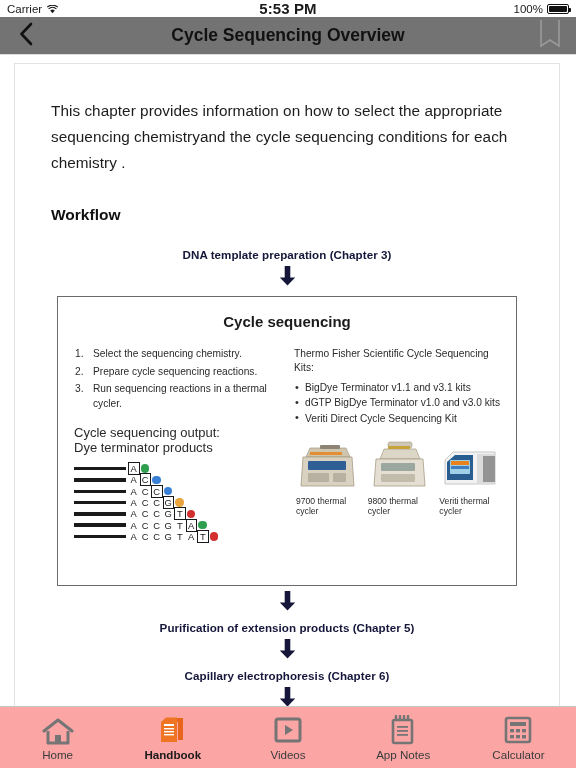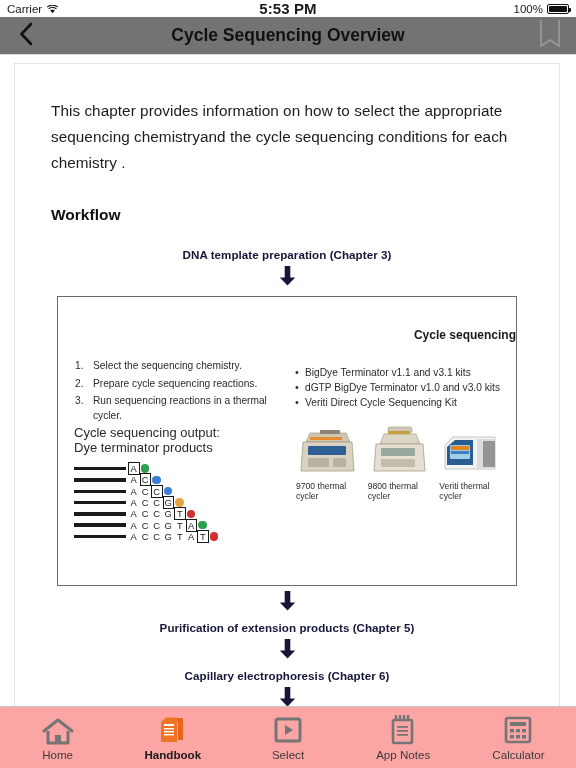--- a/index.html
+++ b/index.html
@@ -57,21 +57,21 @@
   
   .flow { margin-top:24px; text-align:center; }
   .flow-label { font-size:11.6px; font-weight:bold; color:#15163a; letter-spacing:.05px; }
   .arrow-down { display:block; margin:5px auto 6px; }
 
   
   .diagram-box {
     position:relative; margin:6px auto 0; width:460px; height:290px;
     border:1.5px solid #6b6b6b; background:#fff;
   }
-  .dg-title { text-align:right; font-size:12px; font-weight:bold; color:#1a1a1a; margin-top:31px; }
+  .dg-title { text-align:center; font-size:15px; font-weight:bold; color:#1a1a1a; margin-top:16px; }
   .dg-cols { display:flex; margin-top:17px; }
   .dg-left { width:228px; padding-left:16px; }
   .dg-right { width:216px; padding-left:8px; }
 
   ol.steps { list-style:none; counter-reset:s; }
   ol.steps li {
     counter-increment:s; position:relative; padding-left:19px;
     font-size:10.2px; line-height:14.6px; color:#2a2a2a; margin-bottom:3px;
   }
   ol.steps li::before { content:counter(s) "."; position:absolute; left:1px; top:0; }
@@ -176,20 +176,21 @@
           <div class="dg-cols">
             <div class="dg-left">
               <ol class="steps">
                 <li>Select the sequencing chemistry.</li>
                 <li>Prepare cycle sequencing reactions.</li>
                 <li>Run sequencing reactions in a thermal cycler.</li>
               </ol>
             </div>
 
             <div class="dg-right">
+              <div class="kits-intro">Thermo Fisher Scientific Cycle Sequencing Kits:</div>
               <ul class="kits">
                 <li>BigDye Terminator v1.1 and v3.1 kits</li>
                 <li>dGTP BigDye Terminator v1.0 and v3.0 kits</li>
                 <li>Veriti Direct Cycle Sequencing Kit</li>
               </ul>
 
               <div class="cyclers">
 
                 <div class="cycler">
                   <div class="cycler-img">
@@ -354,21 +355,21 @@
       <div class="tab-label">Handbook</div>
     </div>
 
     <div class="tab">
       <div class="tab-icon">
         <svg width="30" height="30" viewBox="0 0 30 30">
           <rect x="3" y="4" width="24" height="22" rx="2" stroke="#757575" stroke-width="3" fill="none"></rect>
           <path d="M12 10 L20 15 L12 20 Z" fill="#757575"></path>
         </svg>
       </div>
-      <div class="tab-label">Select</div>
+      <div class="tab-label">Videos</div>
     </div>
 
     <div class="tab">
       <div class="tab-icon">
         <svg width="30" height="30" viewBox="0 0 30 30">
           <path d="M8 1 V5 M12 1 V5 M16 1 V5 M20 1 V5" stroke="#757575" stroke-width="2.4" stroke-linecap="round"></path>
           <rect x="5" y="5" width="19" height="23" rx="1.5" stroke="#757575" stroke-width="2.6" fill="none"></rect>
           <rect x="9" y="11" width="11" height="1.8" fill="#757575"></rect>
           <rect x="9" y="15" width="11" height="1.8" fill="#757575"></rect>
           <rect x="9" y="19" width="11" height="1.8" fill="#757575"></rect>

